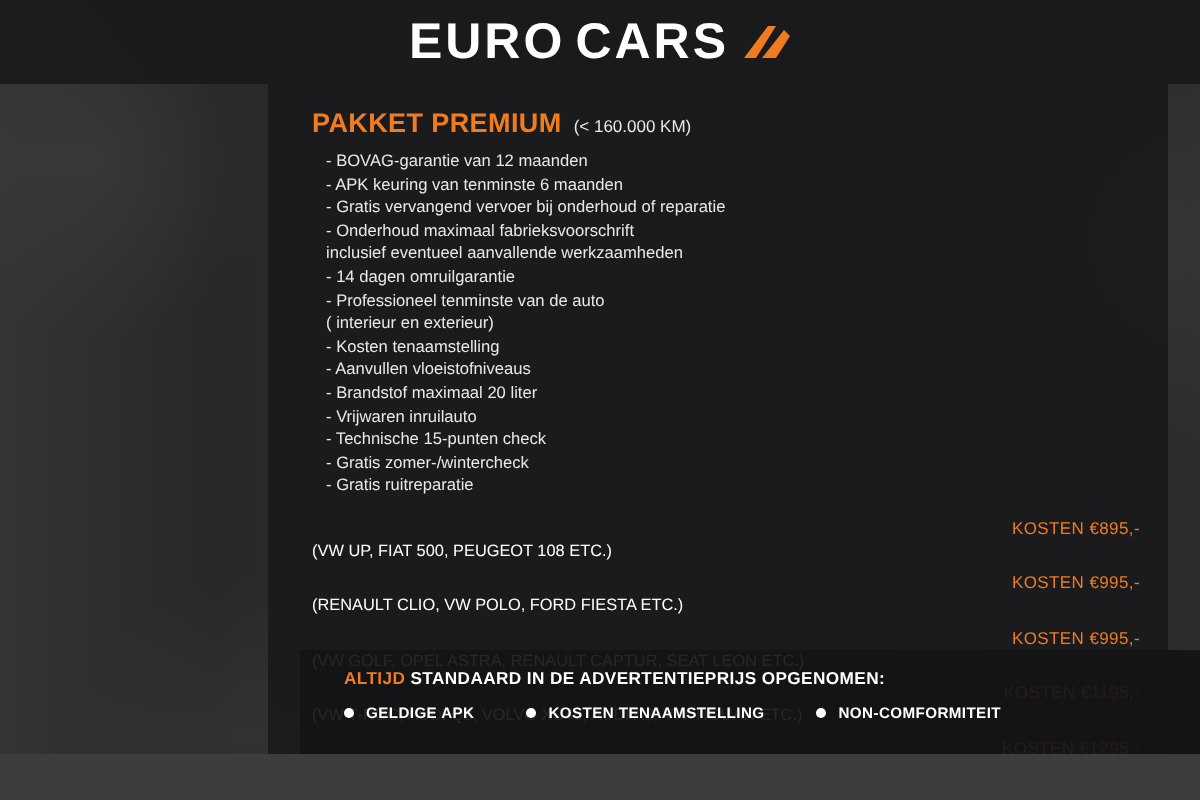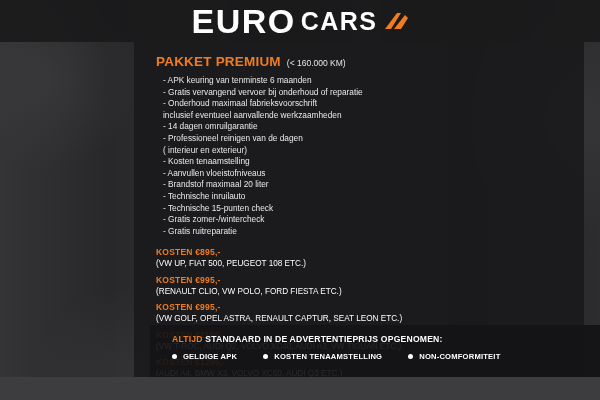--- a/index.html
+++ b/index.html
@@ -60,21 +60,21 @@
     align-items: center;
     justify-content: center;
   }
   .logo {
     display: flex;
     align-items: center;
     letter-spacing: 1px;
   }
   .logo-euro {
     color: #ffffff;
-    font-size: 34px;
+    font-size: 25px;
     font-weight: bold;
     letter-spacing: 1.5px;
   }
   .logo-cars {
     color: #ffffff;
     font-size: 25px;
     font-weight: bold;
     letter-spacing: 1.5px;
     margin-left: 5px;
   }
@@ -137,23 +137,24 @@
 
   .price-block {
     margin-top: 10px;
   }
   .price-group {
     margin-bottom: 5.5px;
   }
   .price-label {
     color: #f07c20;
     font-size: 8.5px;
-    font-weight: bold;
+    font-weight: normal;
     letter-spacing: 0.2px;
     line-height: 11px;
+    text-align: right;
   }
   .price-models {
     color: #ffffff;
     font-size: 8.2px;
     font-weight: normal;
     line-height: 11px;
   }
 
   
   .footer {
@@ -230,31 +231,32 @@
     </div>
   </div>
 
   <div class="panel">
     <div class="pakket-title">
       <span class="pakket-main">PAKKET PREMIUM</span>
       <span class="pakket-sub">(&lt; 160.000 KM)</span>
     </div>
 
     <ul class="features">
+      <li class="nodash">- BOVAG-garantie van 12 maanden</li>
       <li class="nodash">- APK keuring van tenminste 6 maanden</li>
       <li class="nodash">- Gratis vervangend vervoer bij onderhoud of reparatie</li>
       <li class="nodash">- Onderhoud maximaal fabrieksvoorschrift</li>
       <li class="nodash">  inclusief eventueel aanvallende werkzaamheden</li>
       <li class="nodash">- 14 dagen omruilgarantie</li>
-      <li class="nodash">- Professioneel reinigen van de dagen</li>
+      <li class="nodash">- Professioneel tenminste van de auto</li>
       <li class="nodash">  ( interieur en exterieur)</li>
       <li class="nodash">- Kosten tenaamstelling</li>
       <li class="nodash">- Aanvullen vloeistofniveaus</li>
       <li class="nodash">- Brandstof maximaal 20 liter</li>
-      <li class="nodash">- Technische inruilauto</li>
+      <li class="nodash">- Vrijwaren inruilauto</li>
       <li class="nodash">- Technische 15-punten check</li>
       <li class="nodash">- Gratis zomer-/wintercheck</li>
       <li class="nodash">- Gratis ruitreparatie</li>
     </ul>
 
     <div class="price-block">
       <div class="price-group">
         <div class="price-label">KOSTEN €895,-</div>
         <div class="price-models">(VW UP, FIAT 500, PEUGEOT 108 ETC.)</div>
       </div>

